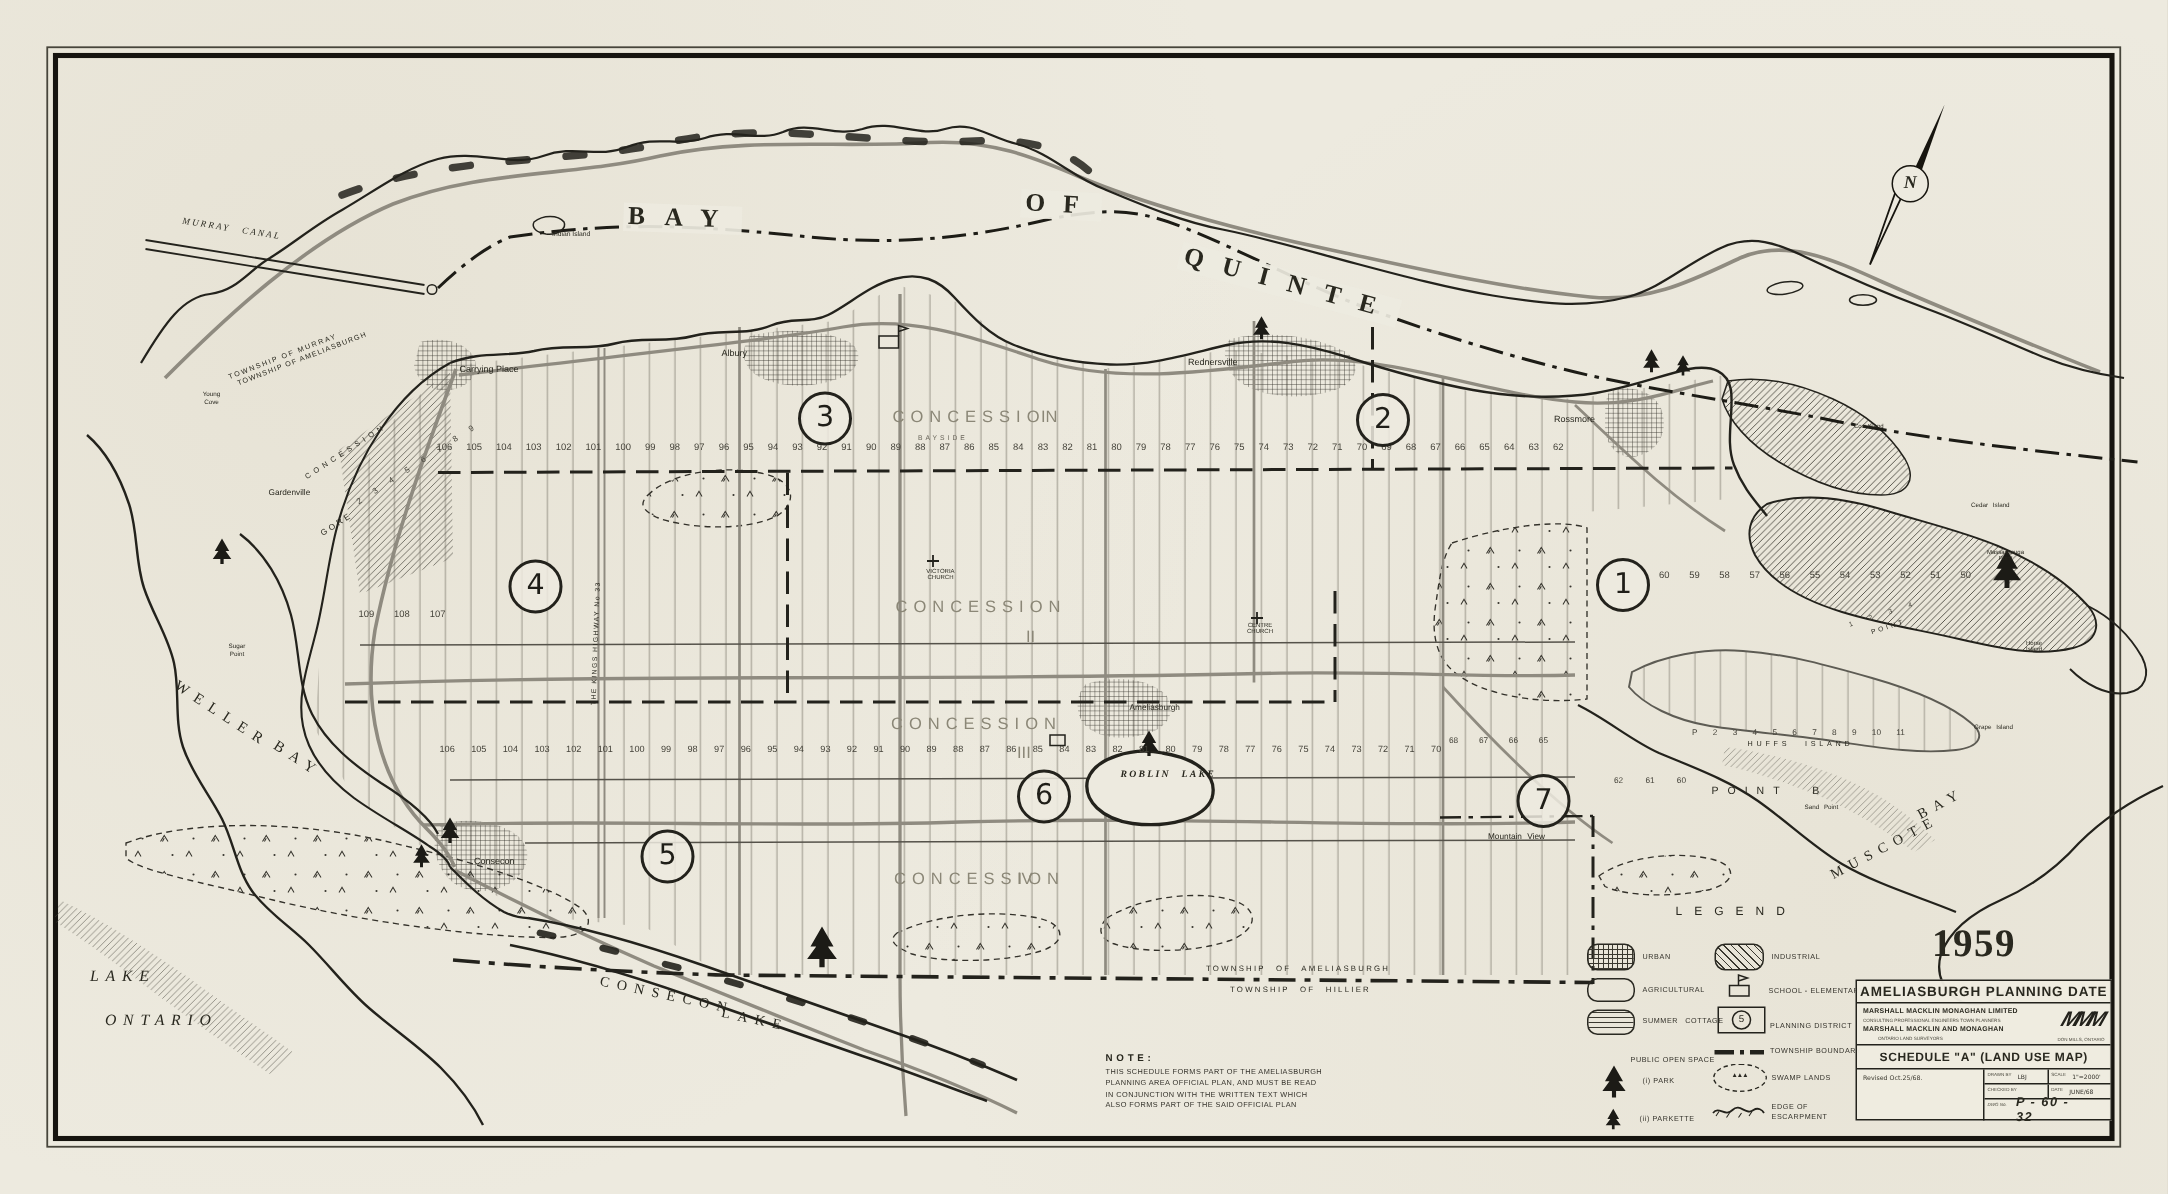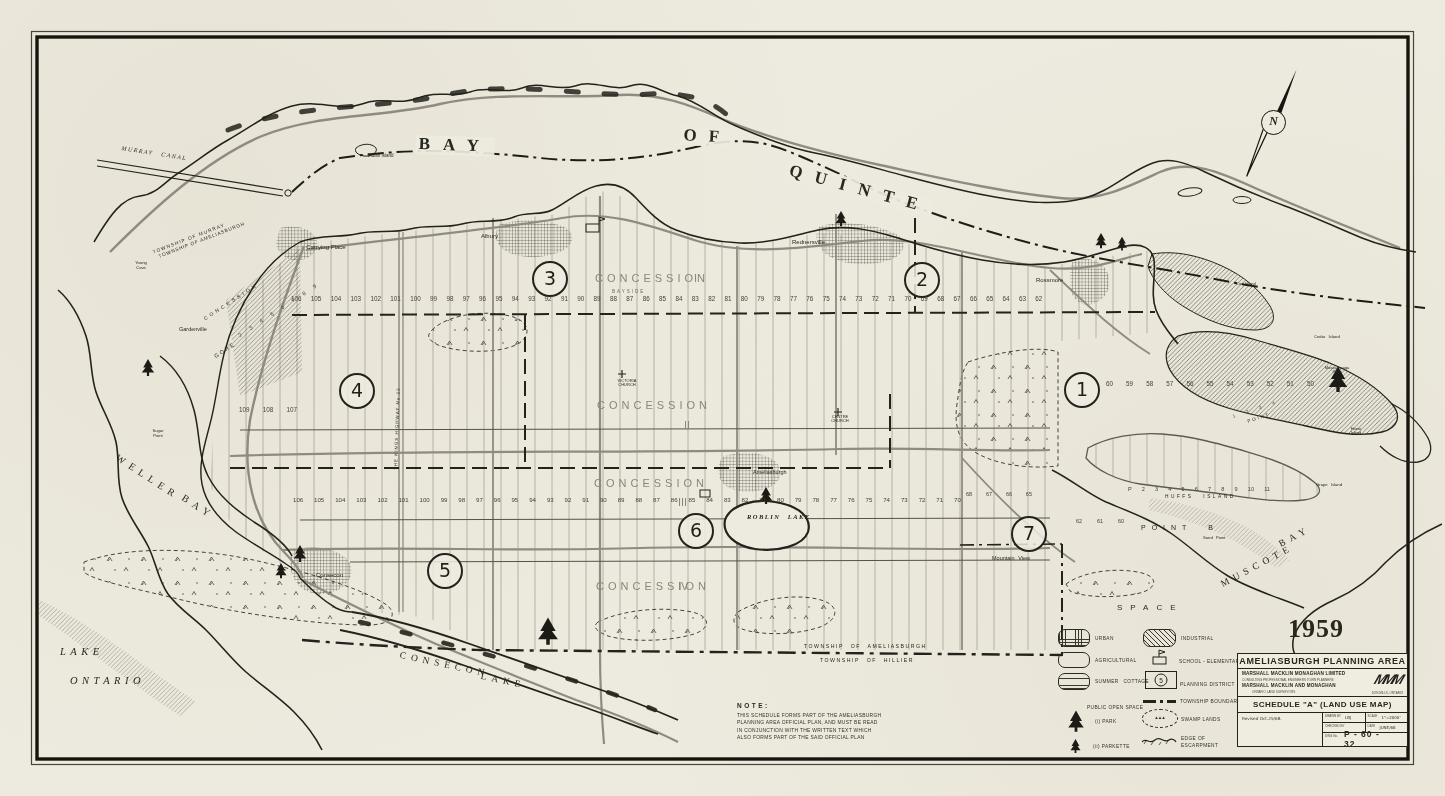--- a/index.html
+++ b/index.html
@@ -45,21 +45,21 @@
   .mmm{position:absolute;right:6px;top:2px;font-style:italic;font-weight:900;font-size:14px;
        letter-spacing:-3px;transform:skewX(-20deg);color:#23221c;}
   .tb-left{width:84px;border-right:1px solid #23221c;position:relative;}
   .tb-revised{position:absolute;left:4px;top:3px;font-size:4.2px;font-family:"DejaVu Sans",sans-serif;color:#3c3a30;}
   .tb-right{flex:1;display:flex;flex-direction:column;}
   .tb-cellrow{display:flex;height:9px;border-bottom:.8px solid #23221c;}
   .tb-cell{flex:1;position:relative;border-right:none;}
   .tb-cell + .tb-cell{border-left:.8px solid #23221c;}
   .tb-cl{position:absolute;left:2px;top:1px;font-size:3px;color:#4a483d;}
   .tb-cv{position:absolute;left:22px;top:2px;font-size:4px;font-family:"DejaVu Sans",sans-serif;color:#33312a;}
-  .tb-dwg{flex:1;position:relative;}
+  .tb-dwg{flex:1;position:relative;font-style:italic;}
   .tb-dwg-v{position:absolute;left:50%;top:45%;transform:translate(-50%,-50%);font-weight:bold;font-size:8.5px;letter-spacing:1px;}
   .note-line{font-size:4.9px;line-height:7.3px;letter-spacing:.3px;color:#33312a;}
   .compass-n{position:absolute;left:1261px;top:110px;width:23px;height:23px;border:1.8px solid #17150f;
      border-radius:50%;background:#edeadf;text-align:center;line-height:21px;
      font-family:"Liberation Serif",serif;font-weight:bold;font-style:italic;font-size:12px;}
 </style>
 </head>
 <body>
 
 <div class="stage">
@@ -416,21 +416,21 @@
   <div class="district" style="left:339px;top:373px;">4</div>
   <div class="district" style="left:427px;top:553px;">5</div>
   <div class="district" style="left:678px;top:513px;">6</div>
   <div class="district" style="left:1011px;top:516px;">7</div>
 
   <div class="compass-n">N</div>
 
   <div class="lbl serif" style="left:1288px;top:615px;font-size:26px;font-weight:bold;letter-spacing:1px;">1959</div>
 
   <div>
-    <div class="lbl" style="left:1117px;top:604px;font-size:8px;letter-spacing:8px;">SPACE</div>
+    <div class="lbl" style="left:1117px;top:604px;font-size:8px;letter-spacing:8px;">LEGEND</div>
 
     <div class="sw urban" style="left:1058px;top:629px;width:30px;height:16px;"></div>
     <div class="lg-label" style="left:1095px;top:636px;">URBAN</div>
 
     <div class="sw" style="left:1058px;top:652px;width:30px;height:14px;"></div>
     <div class="lg-label" style="left:1095px;top:658px;">AGRICULTURAL</div>
 
     <div class="sw cottage" style="left:1058px;top:673px;width:30px;height:15px;"></div>
     <div class="lg-label" style="left:1095px;top:679px;word-spacing:3px;">SUMMER COTTAGE</div>
 
@@ -475,21 +475,21 @@
 
   <div style="position:absolute;left:737px;top:702px;">
     <div style="font-size:6.5px;font-weight:bold;letter-spacing:2.5px;margin-bottom:3px;">NOTE:</div>
     <div class="note-line">THIS SCHEDULE FORMS PART OF THE AMELIASBURGH</div>
     <div class="note-line">PLANNING AREA OFFICIAL PLAN, AND MUST BE READ</div>
     <div class="note-line">IN CONJUNCTION WITH THE WRITTEN TEXT WHICH</div>
     <div class="note-line">ALSO FORMS PART OF THE SAID OFFICIAL PLAN</div>
   </div>
 
   <div class="tb">
-    <div class="tb-row1">AMELIASBURGH  PLANNING  AREA</div>
+    <div class="tb-row1">AMELIASBURGH  PLANNING  DATE</div>
     <div class="tb-row2">
       <div class="tb-f1">MARSHALL MACKLIN MONAGHAN LIMITED</div>
       <div class="tb-f1s">CONSULTING PROFESSIONAL ENGINEERS      TOWN PLANNERS</div>
       <div class="tb-f2">MARSHALL  MACKLIN  AND  MONAGHAN</div>
       <div class="tb-f2s">ONTARIO LAND SURVEYORS</div>
       <div class="tb-loc">DON MILLS, ONTARIO</div>
       <div class="mmm">MMM</div>
     </div>
     <div class="tb-row3">SCHEDULE  "A"  (LAND  USE  MAP)</div>
     <div class="tb-row4">

